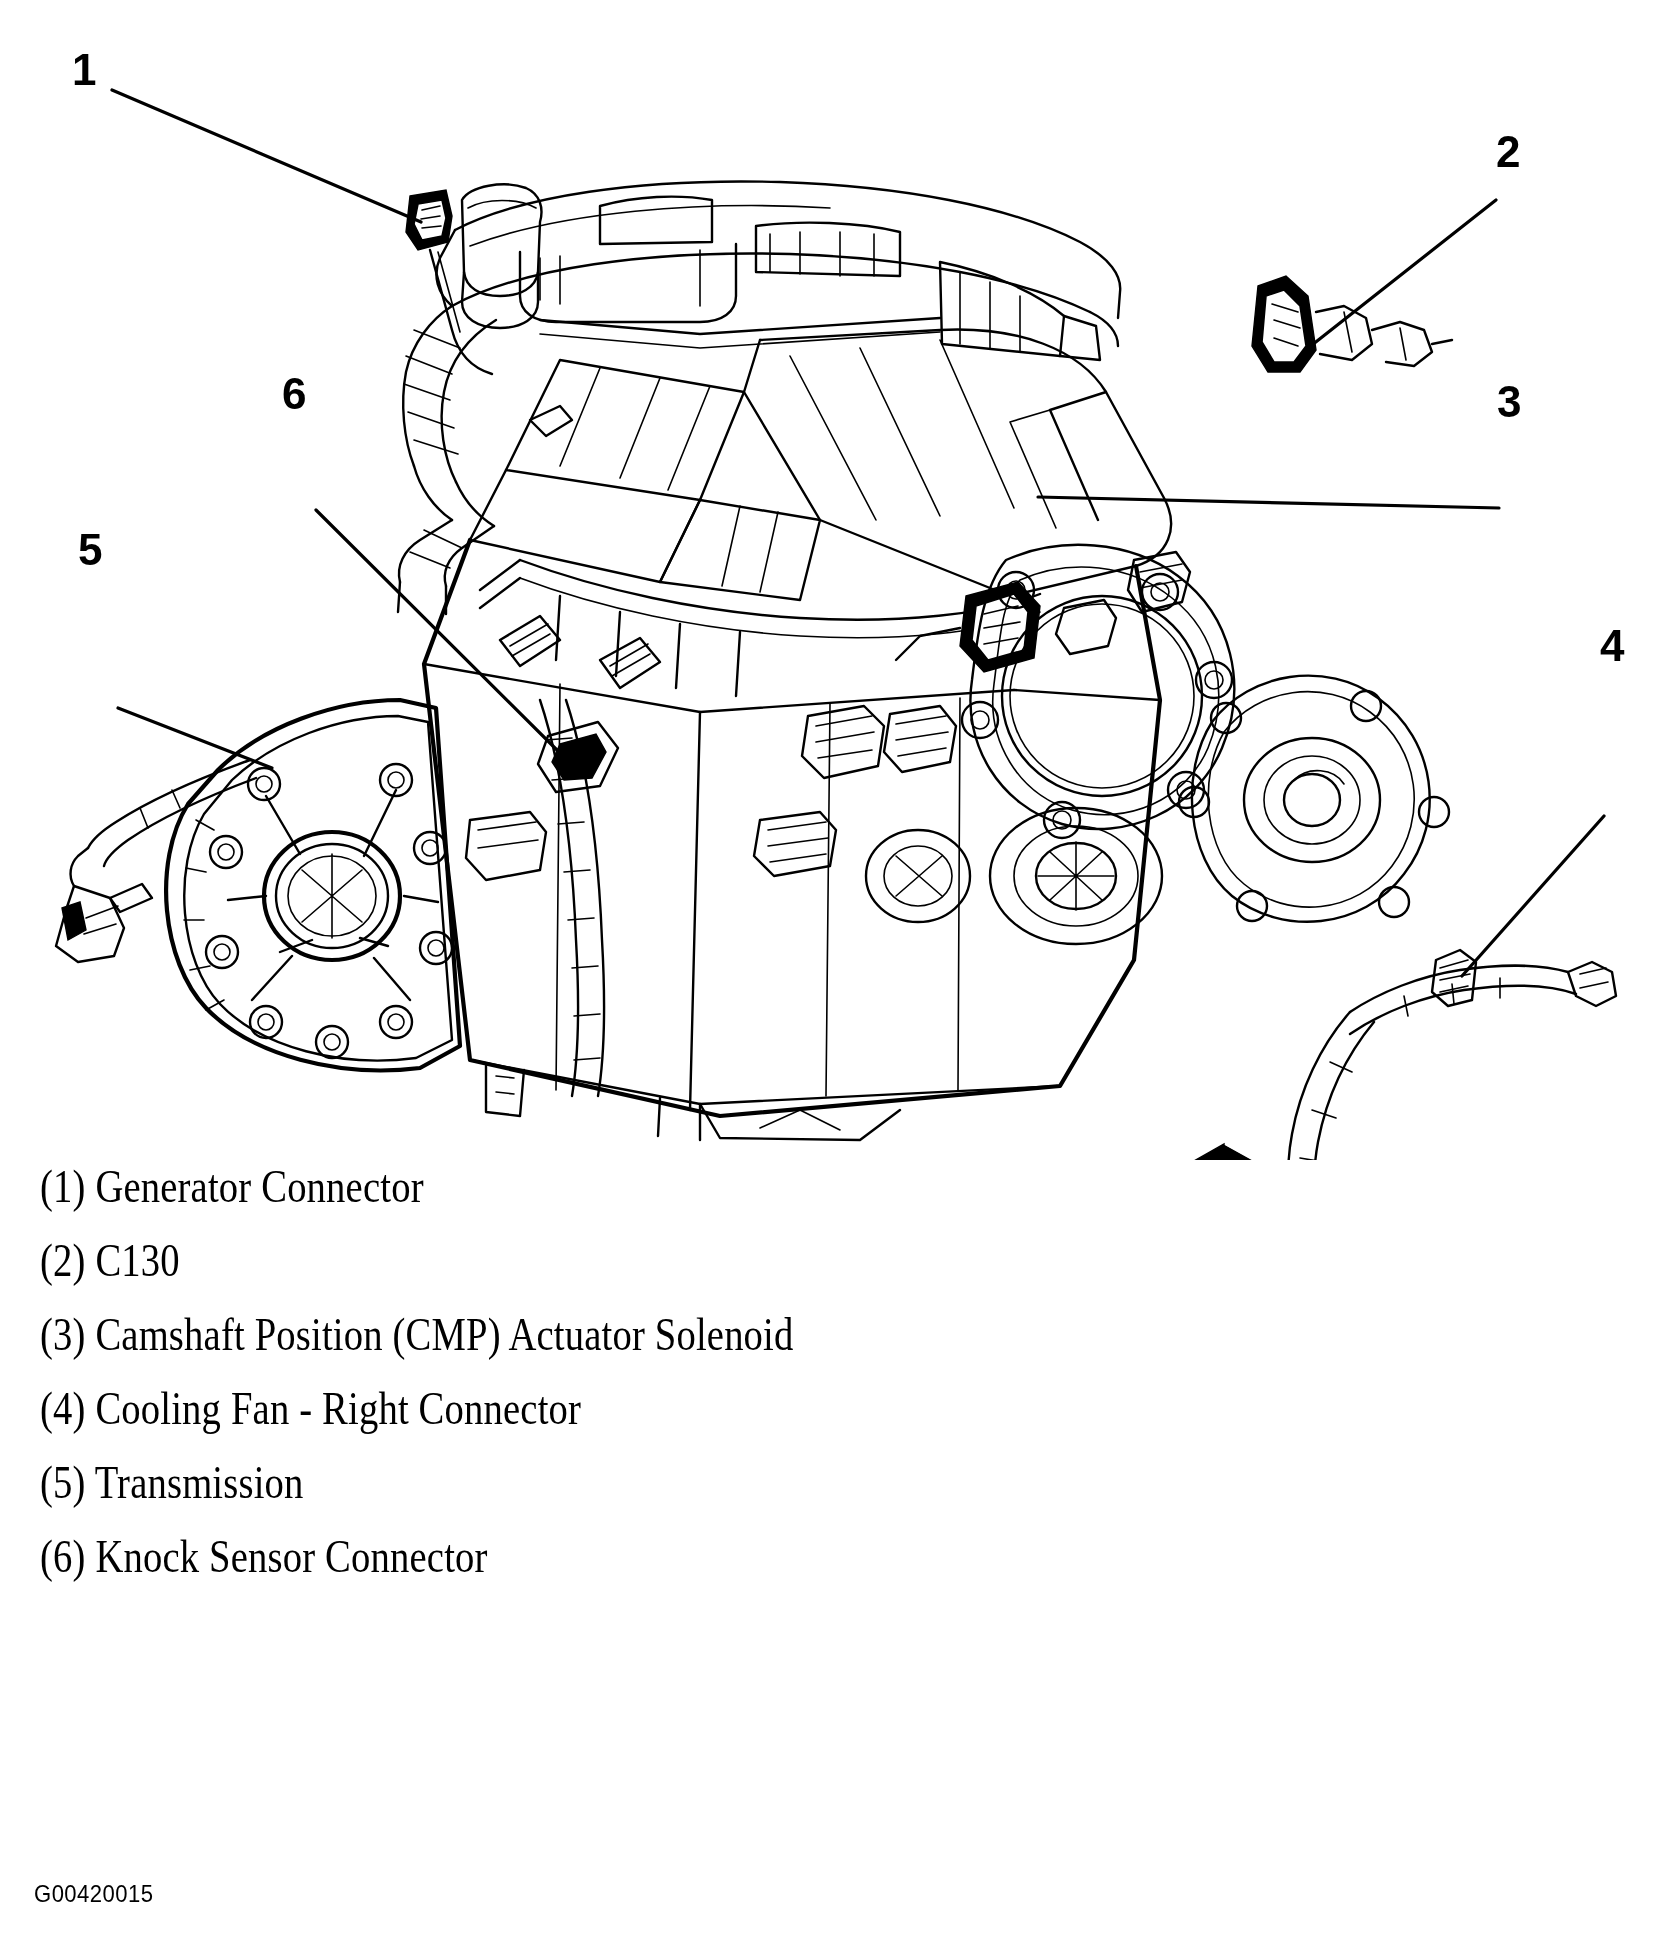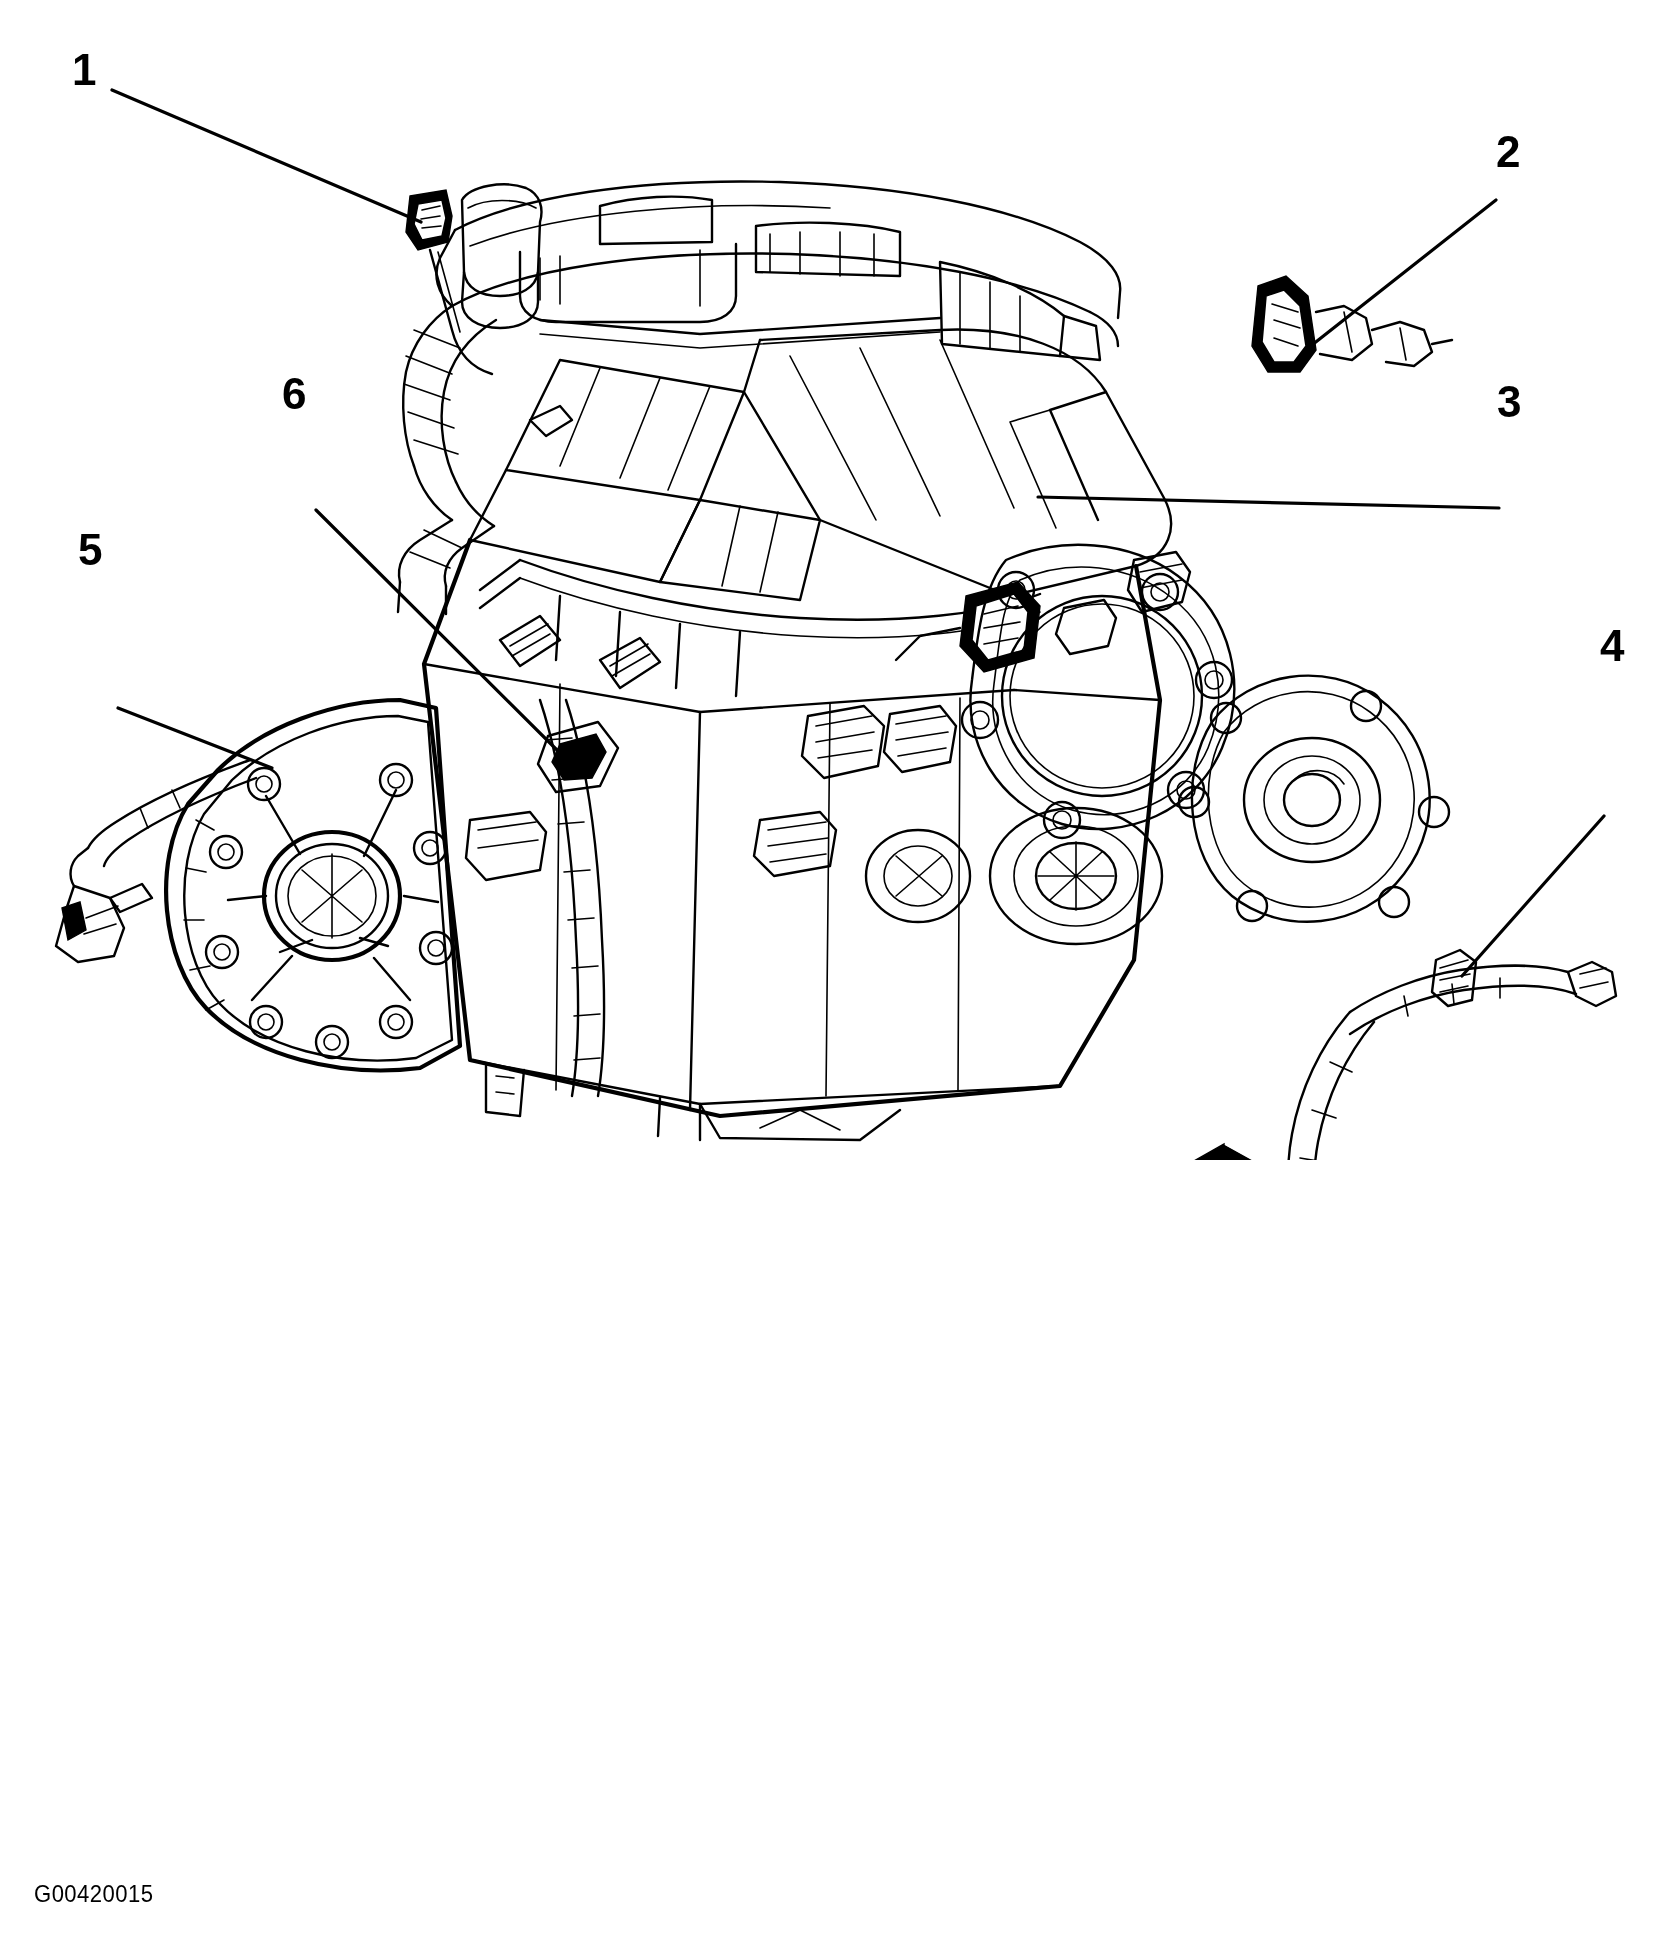--- a/index.html
+++ b/index.html
@@ -346,16 +346,24 @@
     </svg>
 
     <div class="callout" style="left:72px;top:48px;">1</div>
     <div class="callout" style="left:1496px;top:130px;">2</div>
     <div class="callout" style="left:1497px;top:380px;">3</div>
     <div class="callout" style="left:1600px;top:624px;">4</div>
     <div class="callout" style="left:78px;top:528px;">5</div>
     <div class="callout" style="left:282px;top:372px;">6</div>
   </div>
 
+  <div id="legend">
+    <div class="legend-row">(1) Generator Connector</div>
+    <div class="legend-row">(2) C130</div>
+    <div class="legend-row">(3) Camshaft Position (CMP) Actuator Solenoid</div>
+    <div class="legend-row">(4) Cooling Fan - Right Connector</div>
+    <div class="legend-row">(5) Transmission</div>
+    <div class="legend-row">(6) Knock Sensor Connector</div>
+  </div>
 
   <div id="illus-id">G00420015</div>
 
 </div>
 
 </body></html>

